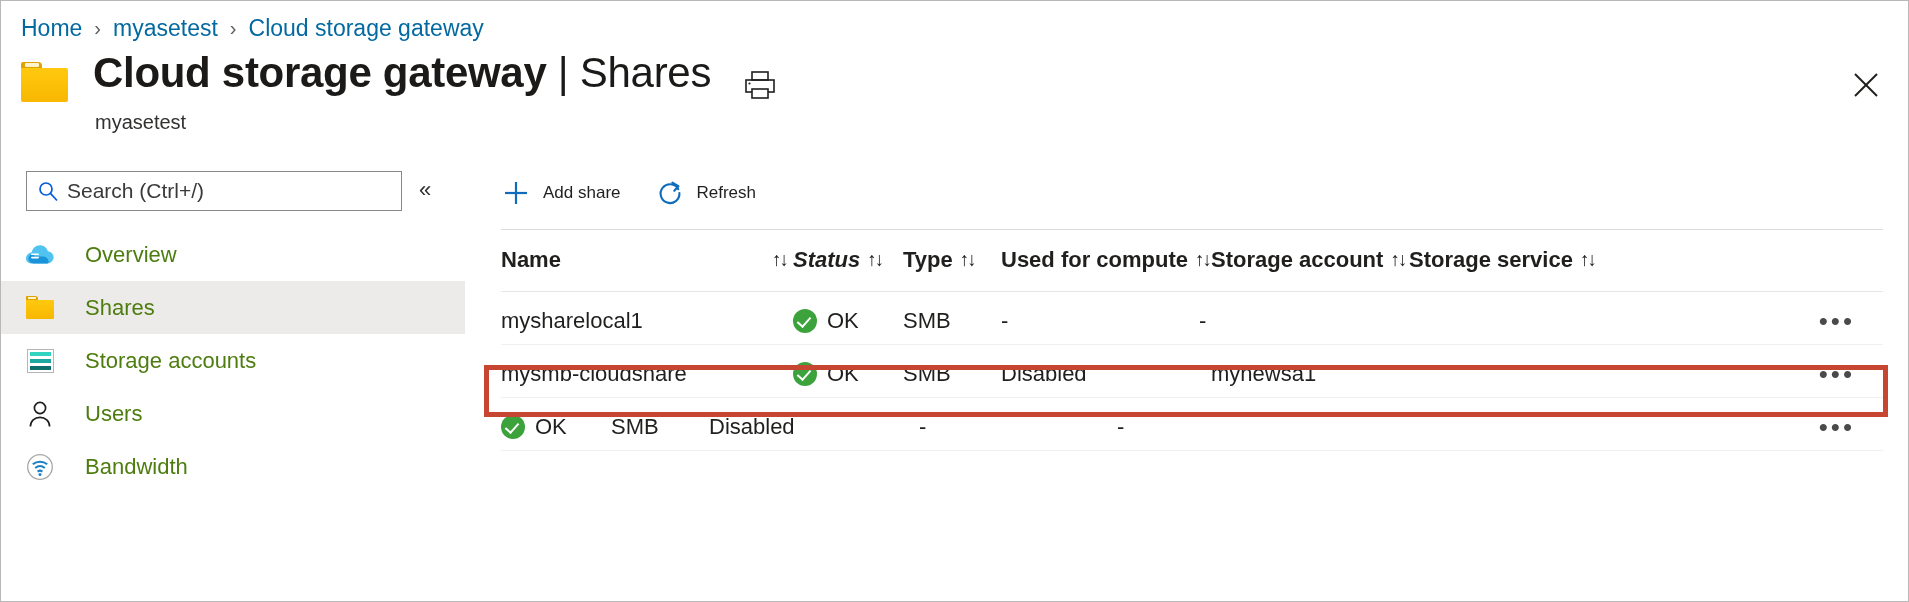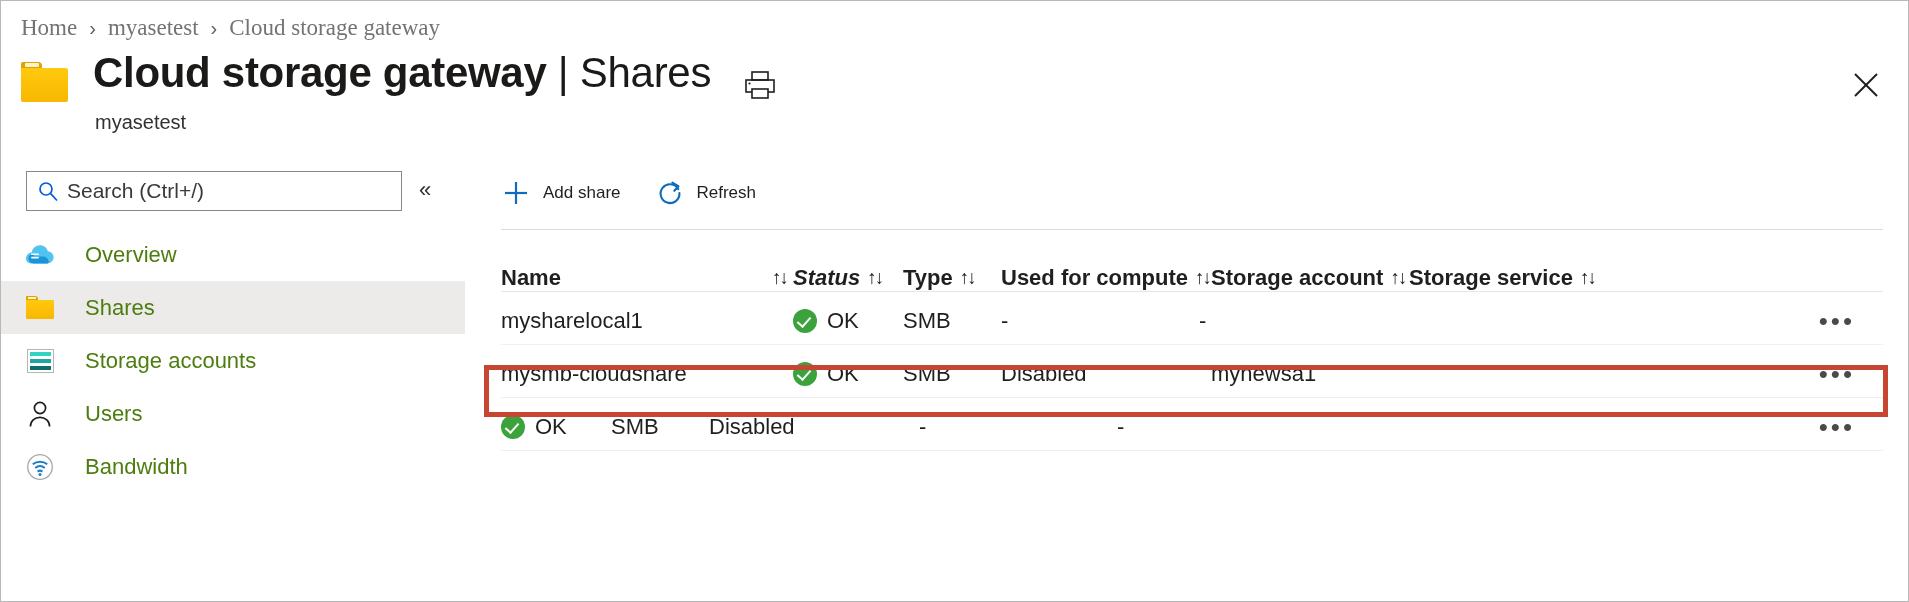--- a/index.html
+++ b/index.html
@@ -25,24 +25,23 @@
   .breadcrumb {
     position: absolute;
     left: 20px;
     top: 10px;
     height: 34px;
     display: flex;
     align-items: center;
     font-size: 23px;
   }
   .crumb-link {
-    color: #737373;
+    color: #0369a1;
     cursor: pointer;
     white-space: nowrap;
-    font-family: Liberation Serif, serif;
   }
   .crumb-sep {
     color: #5c5c5c;
     margin: 0 12px;
     font-size: 20px;
     line-height: 1;
   }
 
   
   .folder-icon-lg {
@@ -260,21 +259,21 @@
     align-items: center;
   }
   .sorter {
     font-size: 19px;
     font-weight: 400;
     margin-left: 7px;
     letter-spacing: -2px;
     color: #201f1e;
     display: inline-block;
   }
-  .thead { height: 62px; border-bottom: 1px solid #e6e6e6; align-items: flex-end; }
+  .thead { height: 62px; border-bottom: 1px solid #e6e6e6; }
   .tbody .trow { border-bottom: 1px solid #f0f0f0; height: 46px; margin-top: 6px; }
   .td {
     font-size: 22px;
     color: #201f1e;
     white-space: nowrap;
     display: flex;
     align-items: center;
   }
   .c-name    { width: 292px; flex: 0 0 292px; }
   .c-status  { width: 110px; flex: 0 0 110px; }

